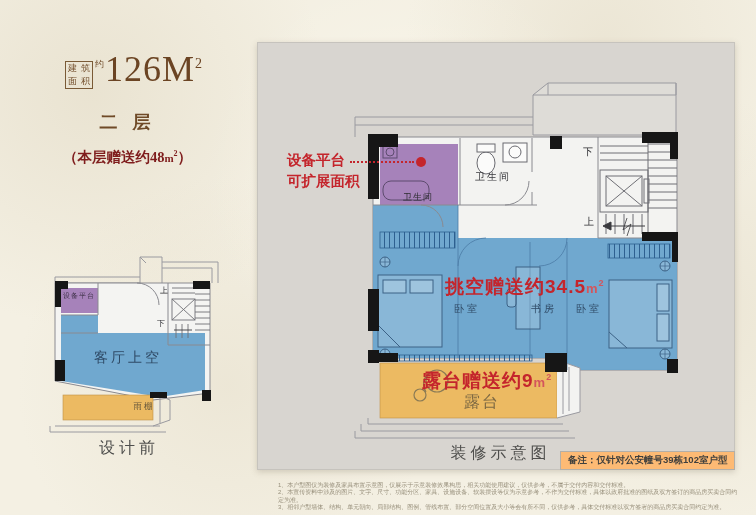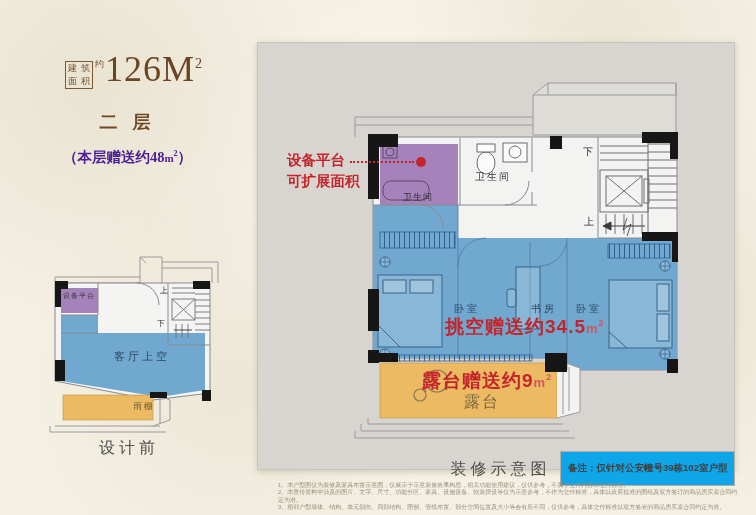--- a/index.html
+++ b/index.html
@@ -16,38 +16,38 @@
   .serif{font-family:"Liberation Serif","DejaVu Serif",serif;}
   .ctr{text-align:center;}
   
   .seal{left:65px;top:61px;width:26px;height:26px;border:1px solid #7a5a36;
         display:grid;grid-template-columns:1fr 1fr;grid-template-rows:1fr 1fr;
         color:#6f4a27;font-size:9px;line-height:12px;text-align:center;}
   .approx{left:95px;top:58px;font-size:9px;color:#6f4a27;}
   .bigarea{left:105px;top:48px;font-size:36px;font-weight:normal;color:#6b4423;letter-spacing:1px;}
   .bigarea sup{font-size:14px;}
   .floorname{left:40px;top:110px;width:170px;font-size:18px;font-weight:bold;color:#6f4a27;letter-spacing:15px;text-indent:15px;}
-  .bonusnote{left:35px;top:148px;width:185px;font-size:14.5px;font-weight:bold;color:#4c1d95;}
+  .bonusnote{left:35px;top:148px;width:185px;font-size:14.5px;font-weight:bold;color:#7f1d1d;}
   .bonusnote .u{font-size:11px;} .bonusnote sup{font-size:8px;}
   
   .panel{left:257px;top:42px;width:478px;height:428px;background:#d8d5d0;
          box-shadow:0 2px 6px rgba(110,100,80,.25);border:1px solid #c6c3bd;box-sizing:border-box;}
   
   .callout{left:287px;top:150px;color:#c4252c;font-weight:bold;font-size:14.5px;line-height:21px;}
   .callout span{display:block;}
   .callout .u{font-size:11px;font-weight:bold;} .callout sup{font-size:8px;}
   .leader{left:350px;top:161px;width:64px;border-top:2px dotted #c4252c;}
   .reddot{left:416px;top:157px;width:10px;height:10px;border-radius:50%;background:#c4252c;}
   .redbig{color:#c4252c;font-weight:bold;font-size:19px;letter-spacing:1px;white-space:nowrap;}
   .redbig .u{font-size:13px;color:#d4555c;} .redbig sup{font-size:9px;color:#d4555c;}
   .roomlbl{color:#2f4a66;font-size:10px;letter-spacing:3px;}
   .updown{color:#2c2c30;font-size:10px;}
   .caption{color:#4e4e4c;font-size:16px;letter-spacing:4px;}
-  .notebox{left:560px;top:451px;background:#0ea5e9;border:1px solid #b3afa8;
-           padding:10px 7px;font-size:9.5px;font-weight:bold;color:#3f3f3d;white-space:nowrap;}
+  .notebox{left:560px;top:451px;background:#fdba74;border:1px solid #b3afa8;
+           padding:2px 7px;font-size:9.5px;font-weight:bold;color:#3f3f3d;white-space:nowrap;}
   .fineprint{left:278px;top:482px;width:465px;color:#98907c;font-size:6px;line-height:7.4px;}
   svg{display:block;}
 </style>
 </head>
 <body>
 
 <div class="abs seal serif">
   <span>建</span>
   <span>筑</span>
   <span>面</span>
@@ -173,33 +173,33 @@
   </g>
 </svg>
 
 <div class="abs callout">
   <span>设备平台</span>
   <span>可扩展面积</span>
 </div>
 <div class="abs leader"></div>
 <div class="abs reddot"></div>
 
-<div class="abs redbig" style="left:445px;top:274px;margin-top:40px;"><span>挑空赠送约34.5</span><span class="u">m</span><sup>2</sup></div>
+<div class="abs redbig" style="left:445px;top:274px;"><span>挑空赠送约34.5</span><span class="u">m</span><sup>2</sup></div>
 <div class="abs redbig" style="left:422px;top:368px;text-align:right;"><span>露台赠送约9</span><span class="u">m</span><sup>2</sup></div>
 
 <div class="abs serif ctr" style="left:396px;top:191px;width:44px;font-size:9px;letter-spacing:1px;color:#2c2c30;">卫生间</div>
 <div class="abs serif ctr" style="left:466px;top:170px;width:54px;font-size:10px;letter-spacing:2px;color:#3a3a3e;">卫生间</div>
 <div class="abs serif updown" style="left:583px;top:145px;">下</div>
 <div class="abs serif updown" style="left:584px;top:215px;">上</div>
 <div class="abs serif ctr roomlbl" style="left:445px;top:302px;width:44px;">卧室</div>
 <div class="abs serif ctr roomlbl" style="left:522px;top:302px;width:44px;">书房</div>
 <div class="abs serif ctr roomlbl" style="left:567px;top:302px;width:44px;">卧室</div>
 <div class="abs serif ctr" style="left:460px;top:392px;width:44px;font-size:16px;letter-spacing:2px;color:#7c6843;">露台</div>
 
-<div class="abs caption ctr" style="left:428px;top:443px;width:145px;margin-top:16px;">装修示意图</div>
+<div class="abs caption ctr" style="left:428px;top:443px;width:145px;">装修示意图</div>
 <div class="abs notebox">备注：仅针对公安幢号39栋102室户型</div>
 
 <svg class="abs" style="left:40px;top:250px;" width="190" height="210" viewBox="0 0 190 210">
   <g stroke="#9a9aa0" fill="none" stroke-width="1">
     <path d="M15,27 H100 M15,33 H100 M15,27 V33"></path>
     <path d="M100,7 H122 V33 M100,7 V33 M100,7 L106,13 M122,12 H178 V33 M122,18 H172 M172,18 V33"></path>
   </g>
   <path d="M15,33 H170 V143 L113,150 L15,131 Z" fill="#f4f4f2" stroke="#8a8a90"></path>
   <path d="M21,65 H58 V83 H165 V140 L120,147 L21,131 Z" fill="#68a3cc" opacity="0.95"></path>
   <rect x="21" y="38" width="37" height="25" fill="#a17bb6" opacity="0.95"></rect>
@@ -224,21 +224,21 @@
     <rect x="15" y="31" width="13" height="8"></rect>
     <rect x="153" y="31" width="17" height="8"></rect>
     <rect x="15" y="39" width="6" height="18"></rect>
     <rect x="15" y="110" width="10" height="21"></rect>
     <rect x="162" y="140" width="9" height="11"></rect>
     <rect x="110" y="142" width="17" height="6"></rect>
   </g>
 </svg>
 
 <div class="abs serif ctr" style="left:56px;top:291px;width:46px;font-size:7px;letter-spacing:1px;color:#3c3046;">设备平台</div>
-<div class="abs serif ctr" style="left:106px;top:349px;width:72px;font-size:11px;letter-spacing:3px;color:#2f4a66;">客厅上空</div>
+<div class="abs serif ctr" style="left:90px;top:349px;width:72px;font-size:14px;letter-spacing:3px;color:#2f4a66;text-align:right;">客厅上空</div>
 <div class="abs serif ctr" style="left:86px;top:401px;width:36px;font-size:8.5px;letter-spacing:2px;color:#6b5b3d;margin-left:40px;">雨棚</div>
 <div class="abs serif" style="left:160px;top:285px;font-size:8px;color:#2c2c30;">上</div>
 <div class="abs serif" style="left:157px;top:318px;font-size:8px;color:#2c2c30;">下</div>
 <div class="abs caption ctr" style="left:83px;top:438px;width:92px;">设计前</div>
 
 <div class="abs fineprint">
   <div>1、本户型图仅为装修及家具布置示意图，仅展示于示意装修效果构思，相关功能使用建议，仅供参考，不属于交付内容和交付标准。</div>
   <div>2、本宣传资料中涉及的图片、文字、尺寸、功能分区、家具、设施设备、软装摆设等仅为示意参考，不作为交付标准，具体以政府批准的图纸及双方签订的商品房买卖合同约定为准。</div>
   <div>3、相邻户型墙体、结构、单元朝向、局部结构、图例、管线布置、部分空间位置及大小等会有所不同，仅供参考，具体交付标准以双方签署的商品房买卖合同约定为准。</div>
 </div>

